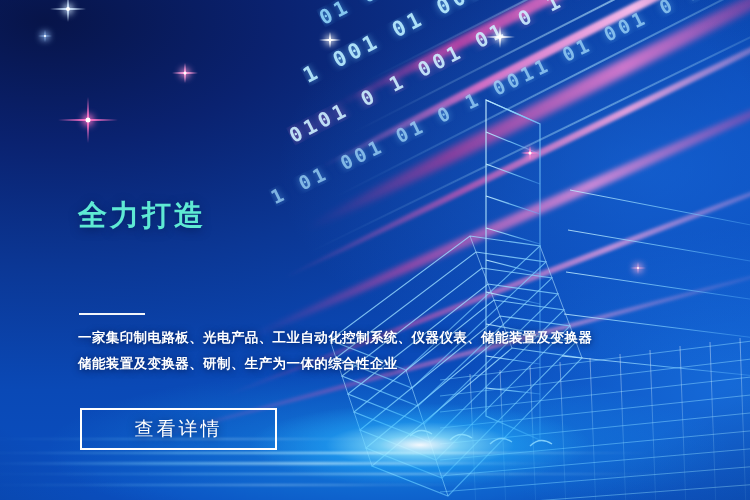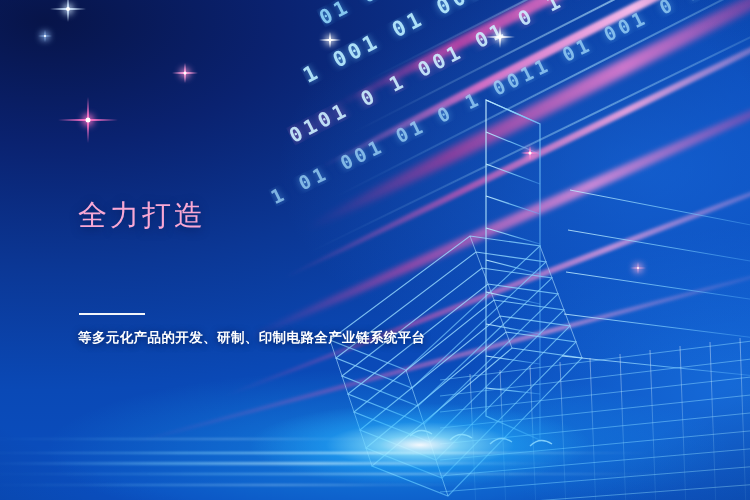--- a/index.html
+++ b/index.html
@@ -75,21 +75,21 @@
 
   
   #vignette{
     background:radial-gradient(120% 110% at 45% 45%, rgba(0,0,0,0) 52%, rgba(2,10,48,.45) 100%);
   }
 
   
   #content{position:absolute;left:78px;top:0;width:620px;height:500px;}
   #eyebrow{
     position:absolute;top:196px;left:0;
-    font-size:29px;font-weight:400;color:#f9a8d4;letter-spacing:3px;
+    font-size:29px;font-weight:700;color:#5eead4;letter-spacing:3px;
     text-shadow:0 2px 10px rgba(3,20,70,.65);
   }
   #headline{
     position:absolute;top:236px;left:-2px;
     font-size:45px;font-weight:700;color:#ffffff;letter-spacing:1px;
     text-shadow:0 3px 14px rgba(3,18,72,.78), 0 0 2px rgba(255,255,255,.35);
     white-space:nowrap;
   }
   #divider{
     position:absolute;top:313px;left:1px;width:66px;height:2px;
@@ -304,18 +304,20 @@
   <div class="layer" id="vignette"></div>
 
   <div id="content">
 
     <div id="eyebrow">全力打造</div>
 
 
     <div id="divider"></div>
 
     <div id="desc">
-      <div>等多元化产品的开发、研制、印制电路全产业链系统平台</div>
-    </div>
-
+      <div>一家集印制电路板、光电产品、工业自动化控制系统、仪器仪表、储能装置及变换器</div>
+      <div>储能装置及变换器、研制、生产为一体的综合性企业</div>
+    </div>
+
+    <div id="cta">查看详情</div>
 
   </div>
 </div>
 
 </body></html>

